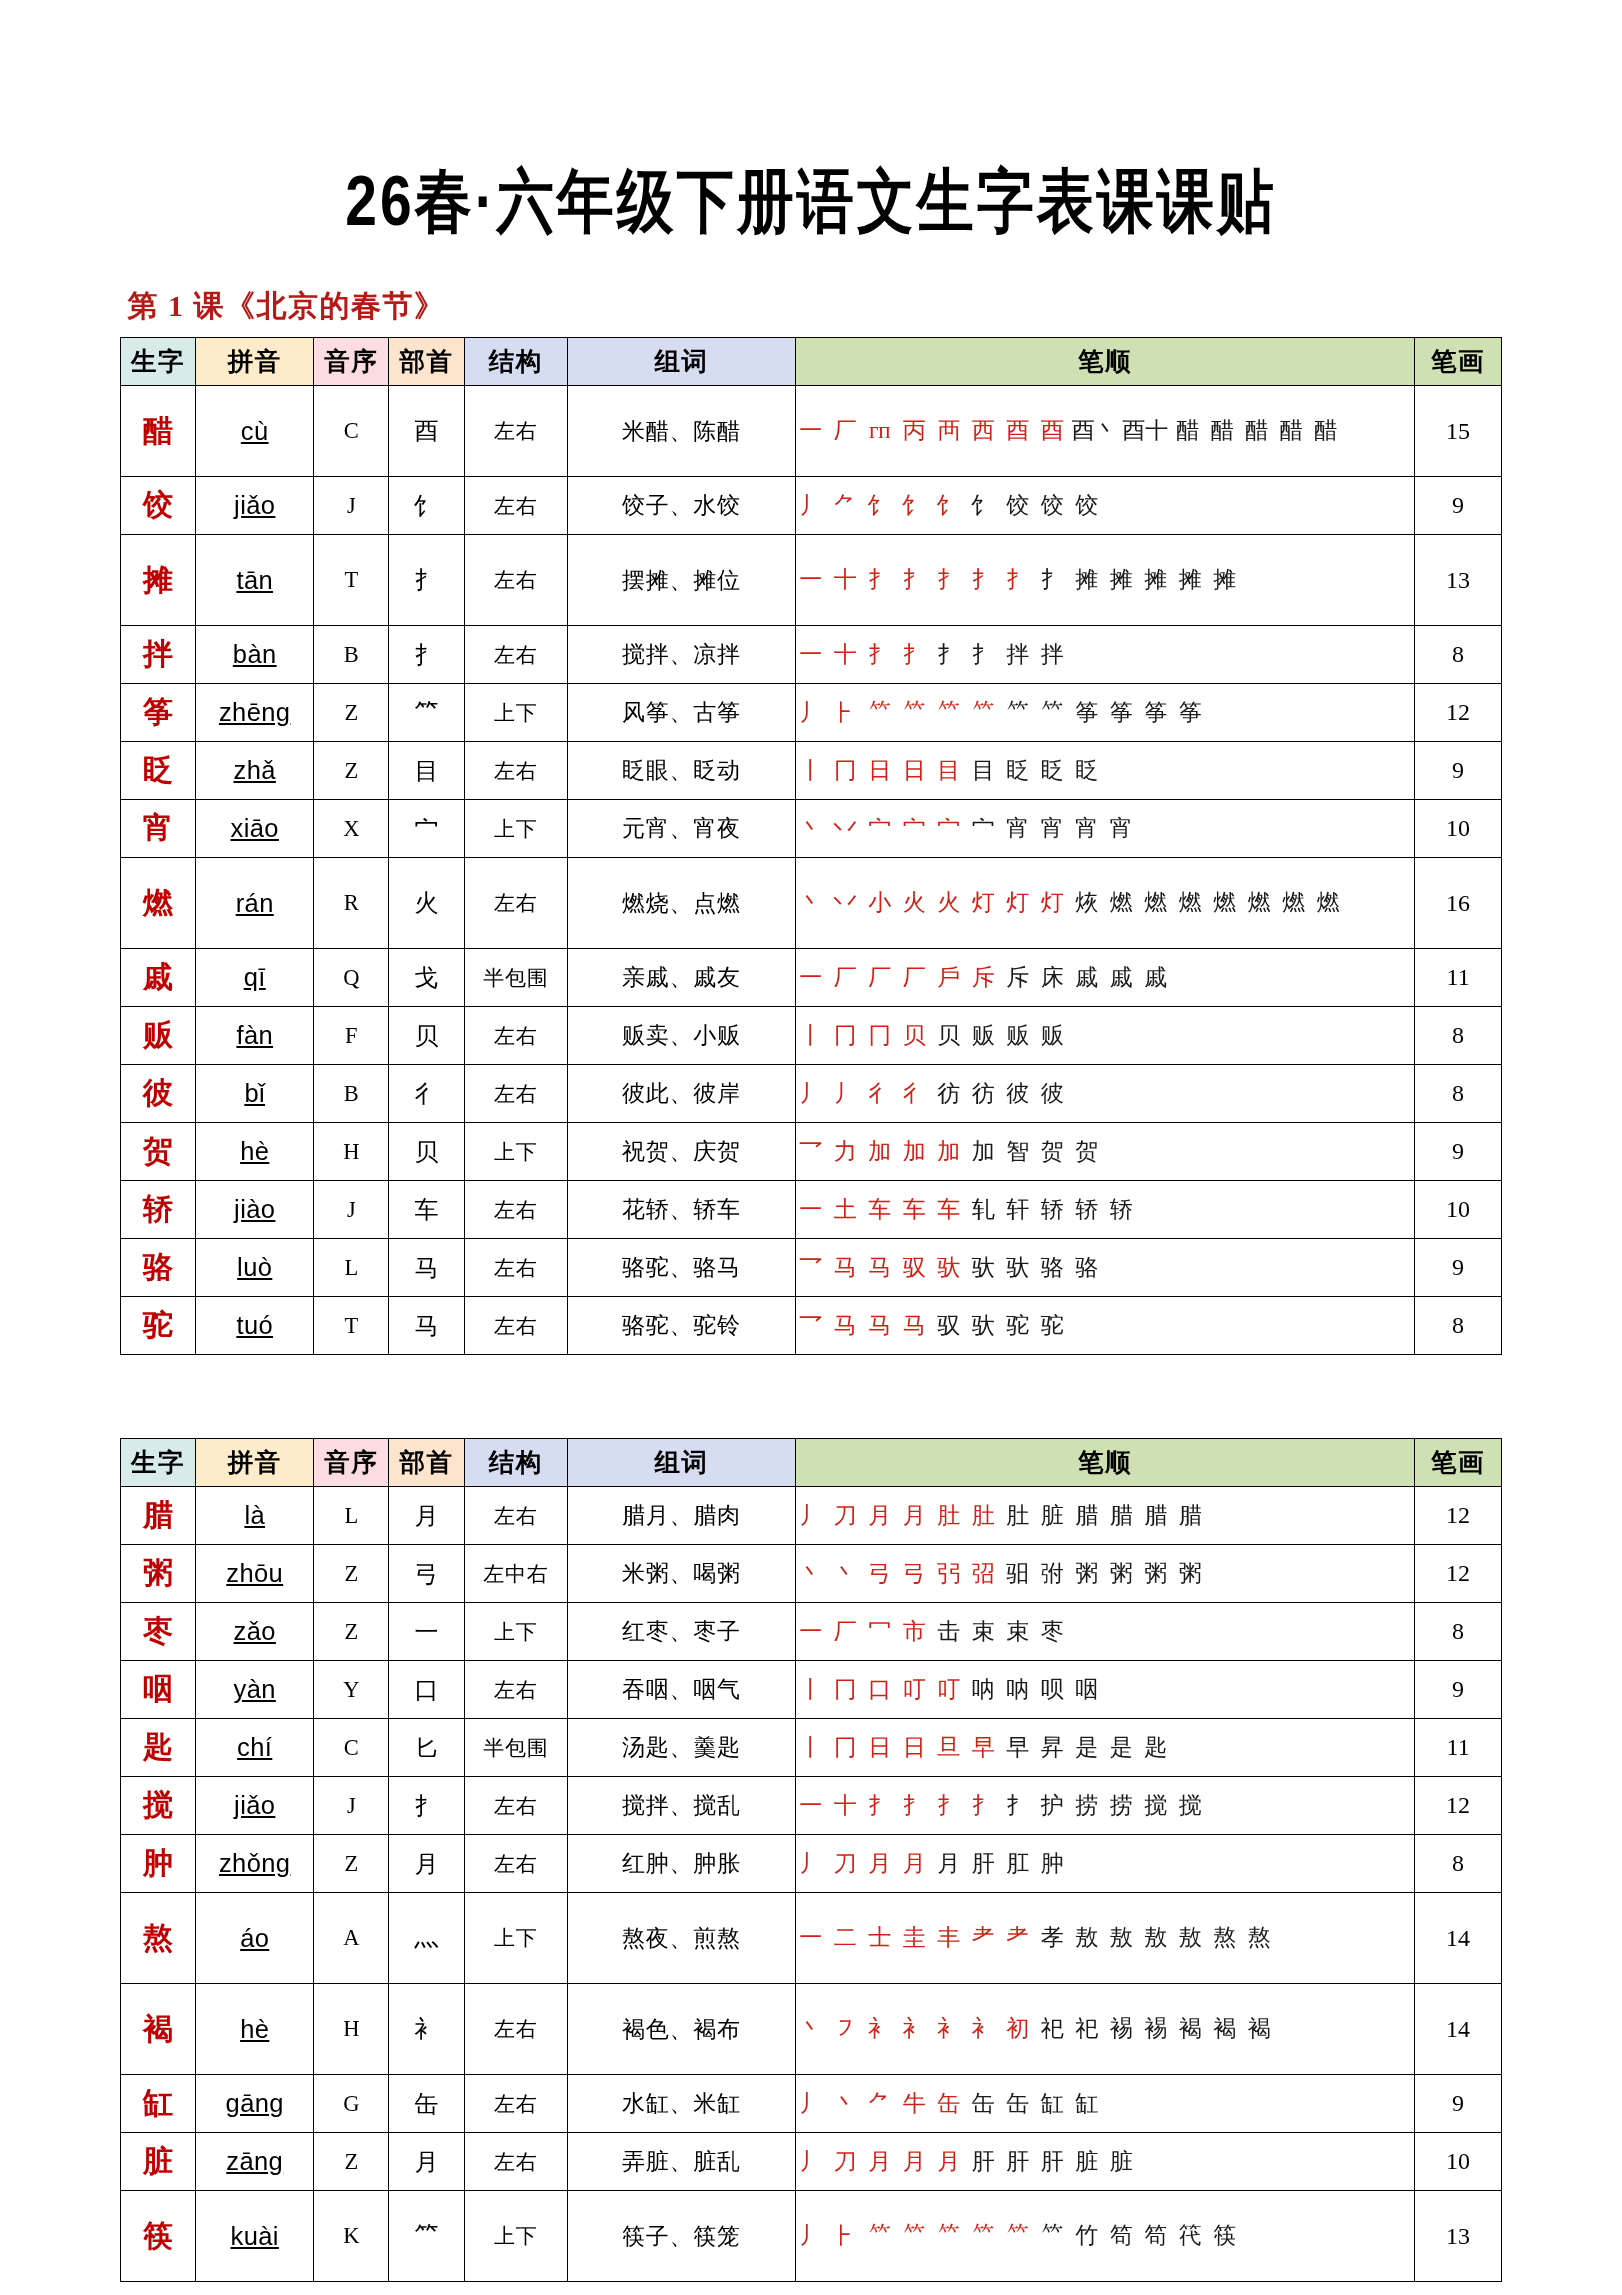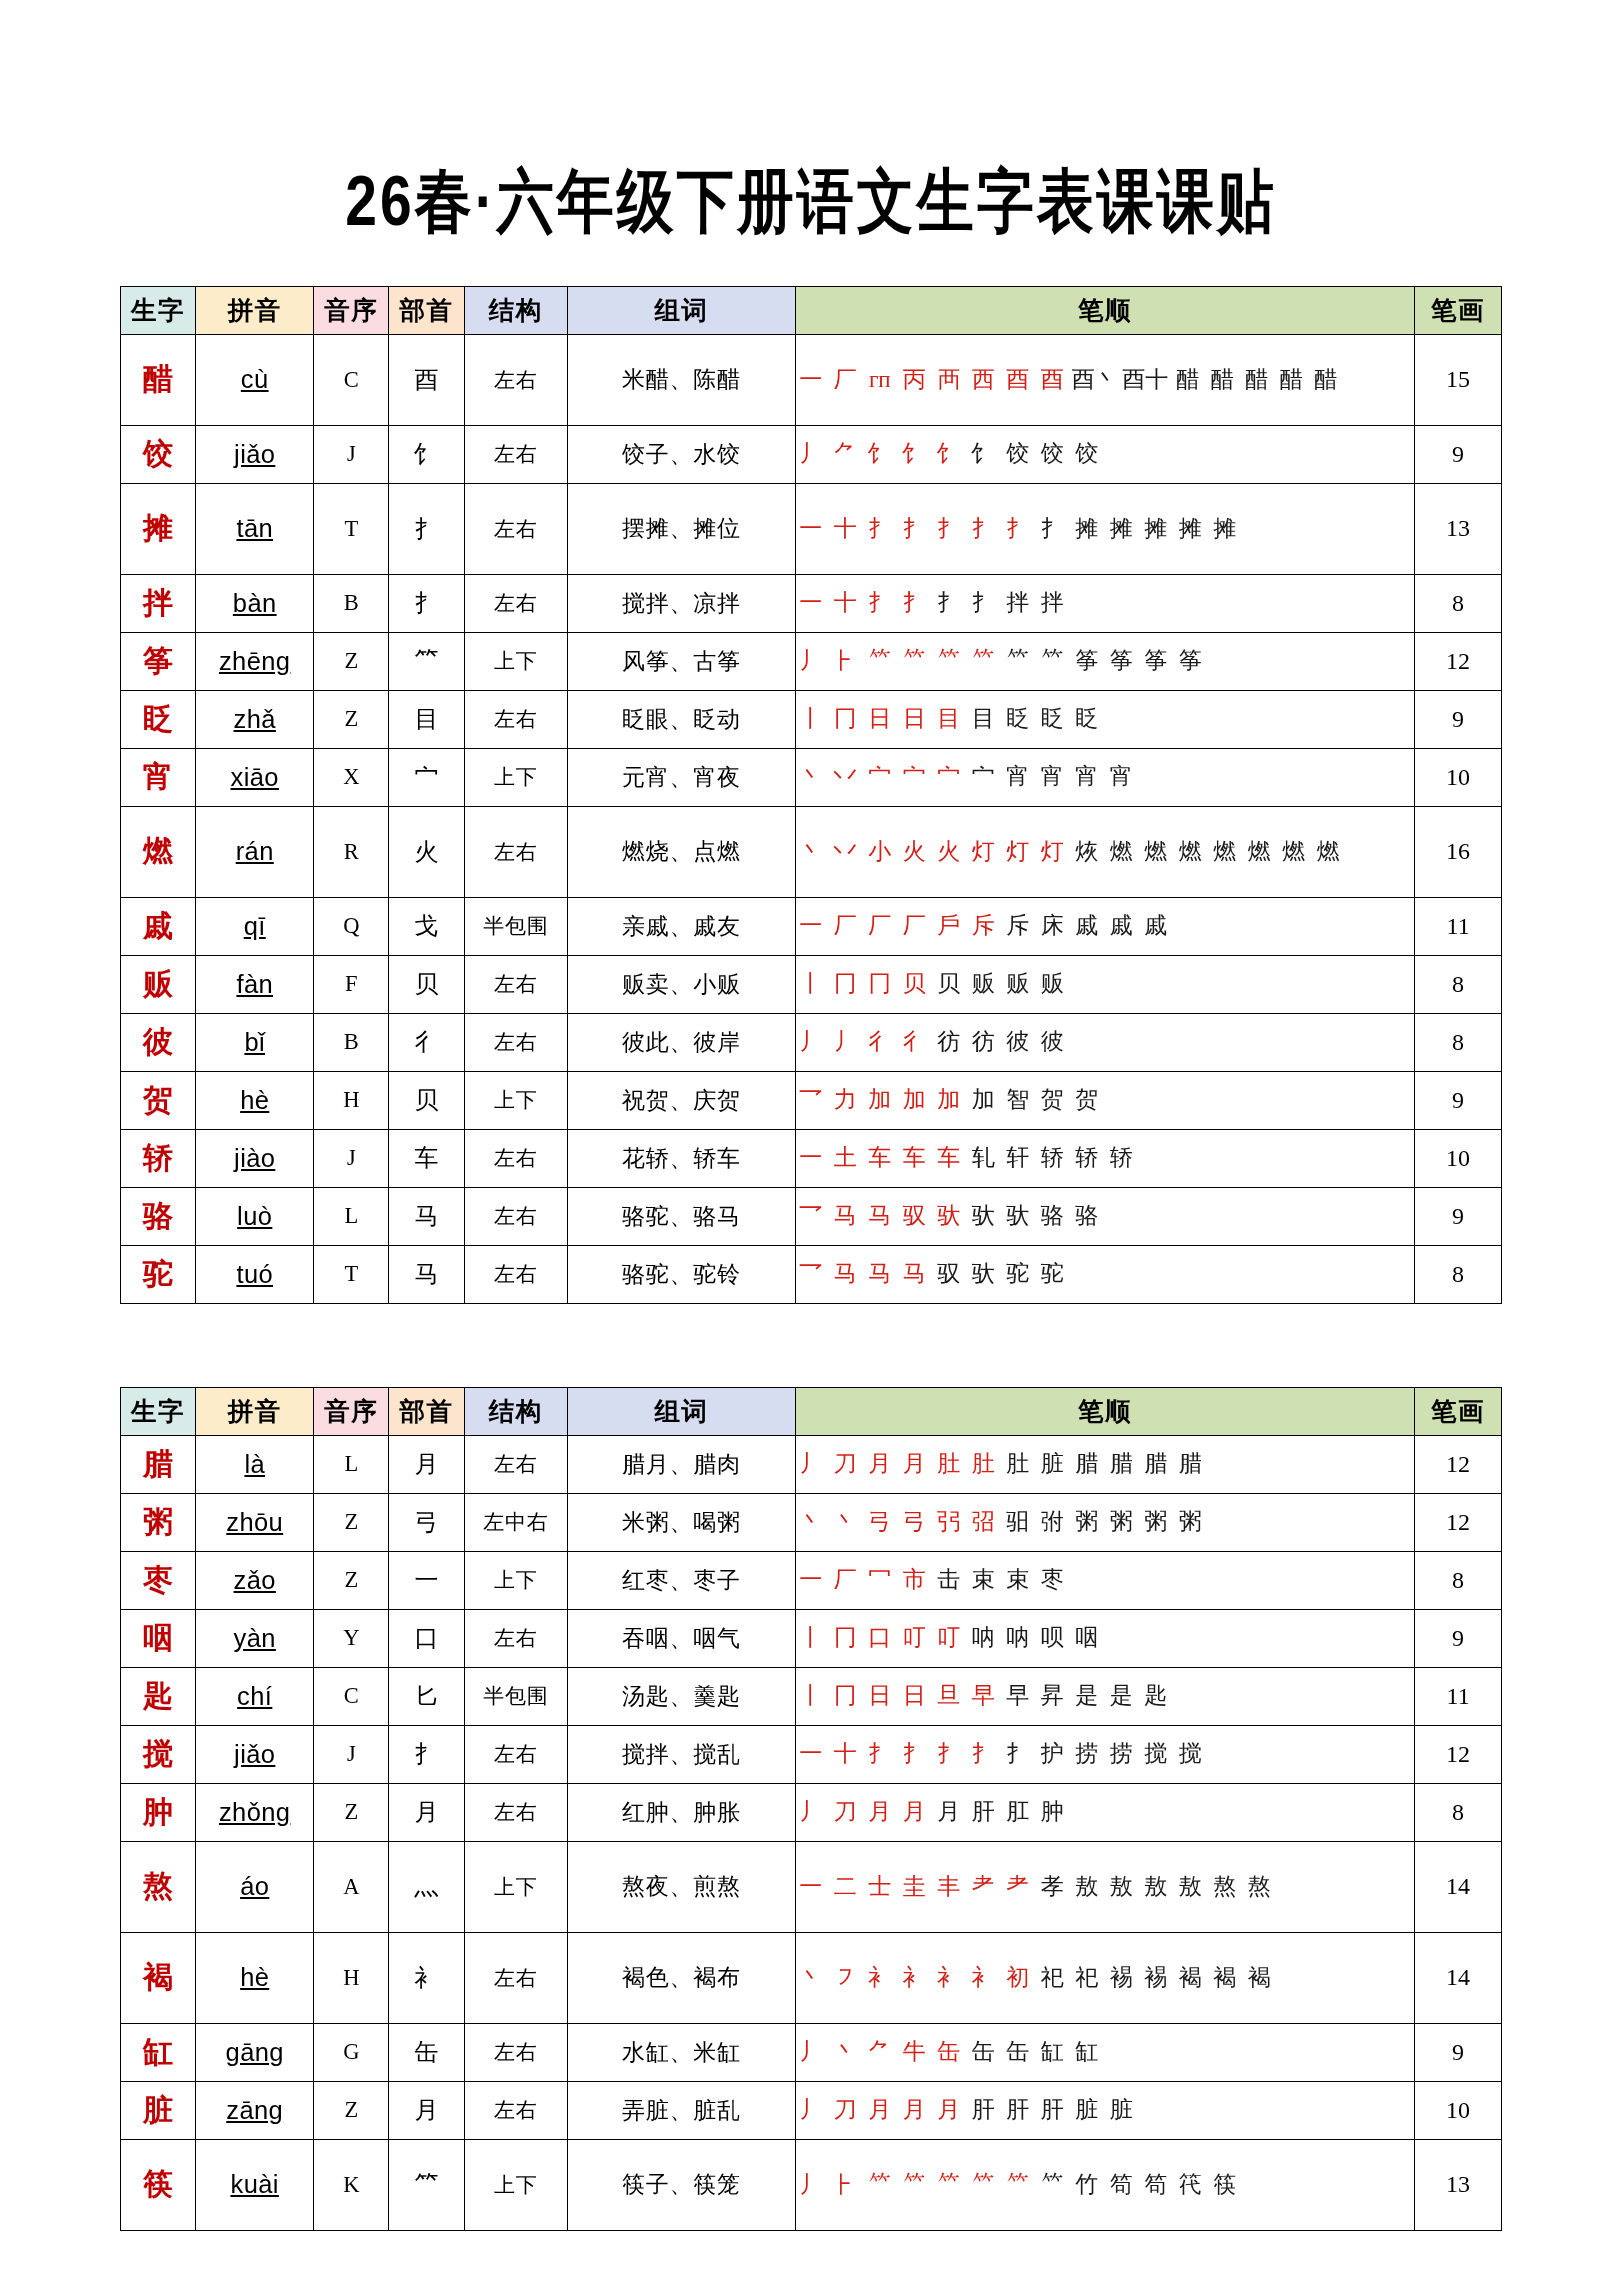--- a/index.html
+++ b/index.html
@@ -156,20 +156,21 @@
   tr.row-2 td { height: 90px; }
 </style>
 </head>
 <body>
 
 <div class="page">
 
   <h1 class="doc-title">26春·六年级下册语文生字表课课贴</h1>
 
   <div class="section section-1">
+    <div class="lesson-heading">第 1 课《北京的春节》</div>
 
     <table class="zitable">
       <colgroup>
         <col class="c-shengzi">
           <col class="c-pinyin">
           <col class="c-yinxu">
           <col class="c-bushou">
         <col class="c-jiegou">
           <col class="c-zuci">
           <col class="c-bishun">

